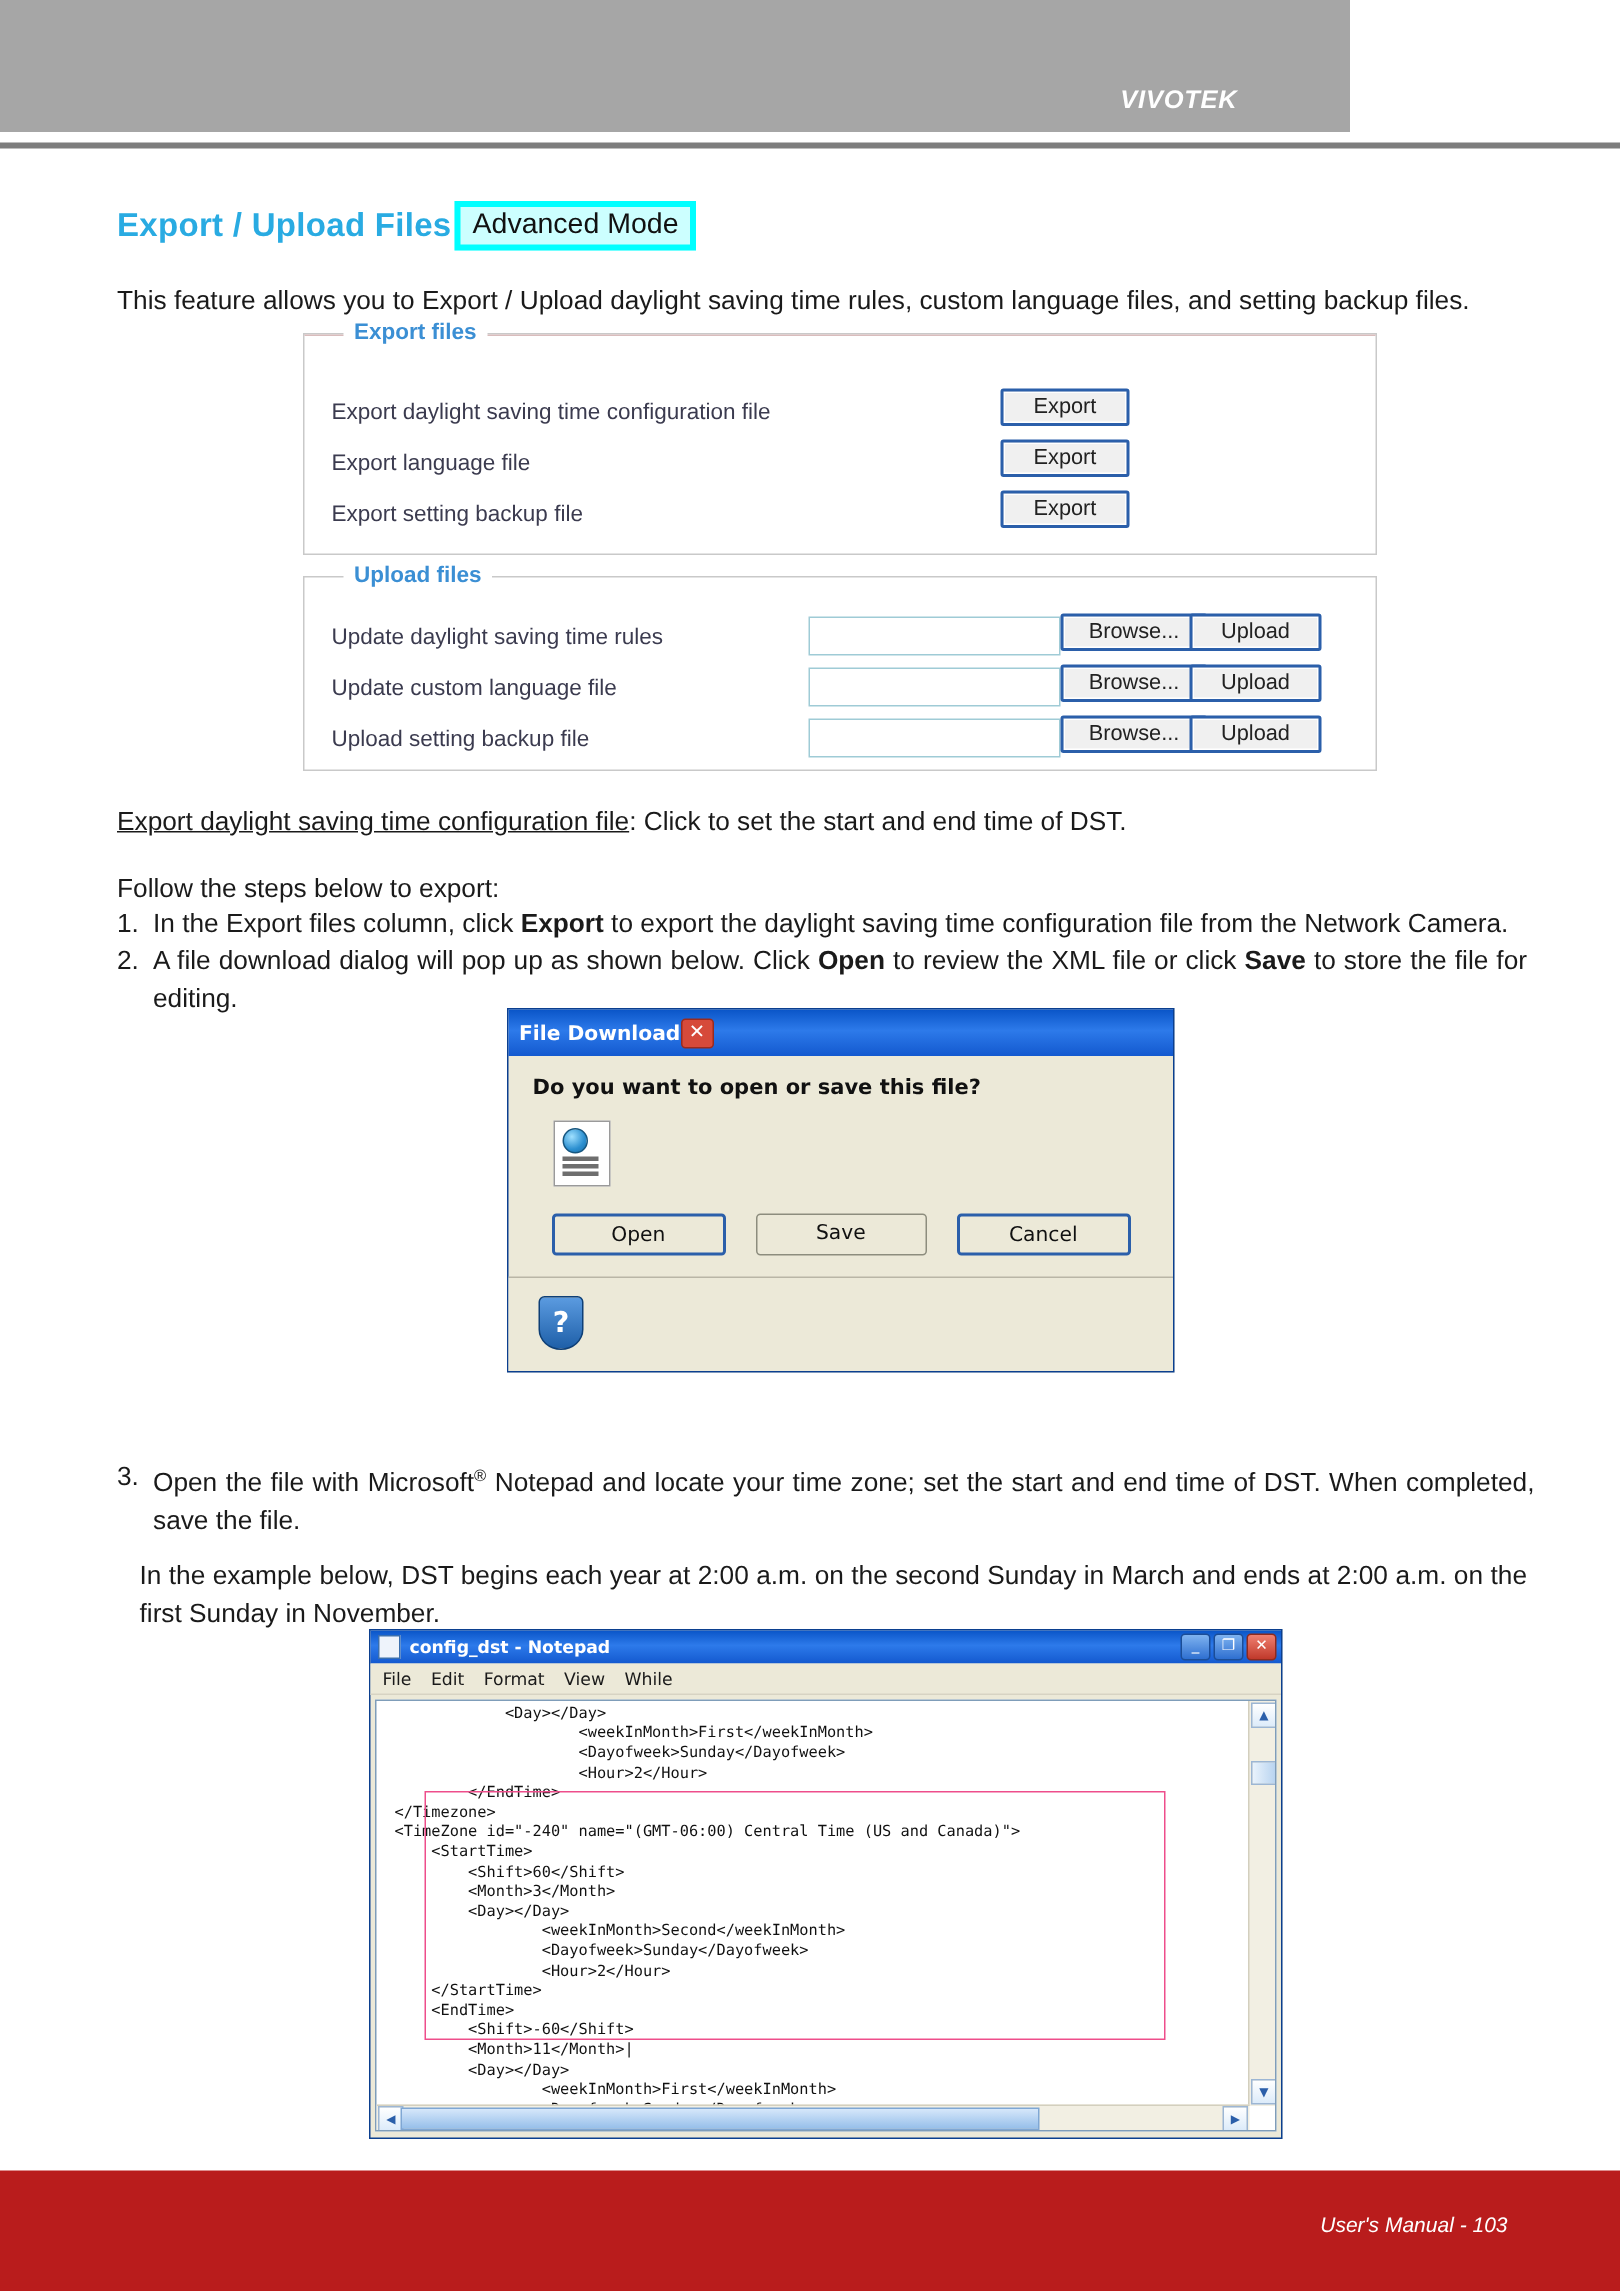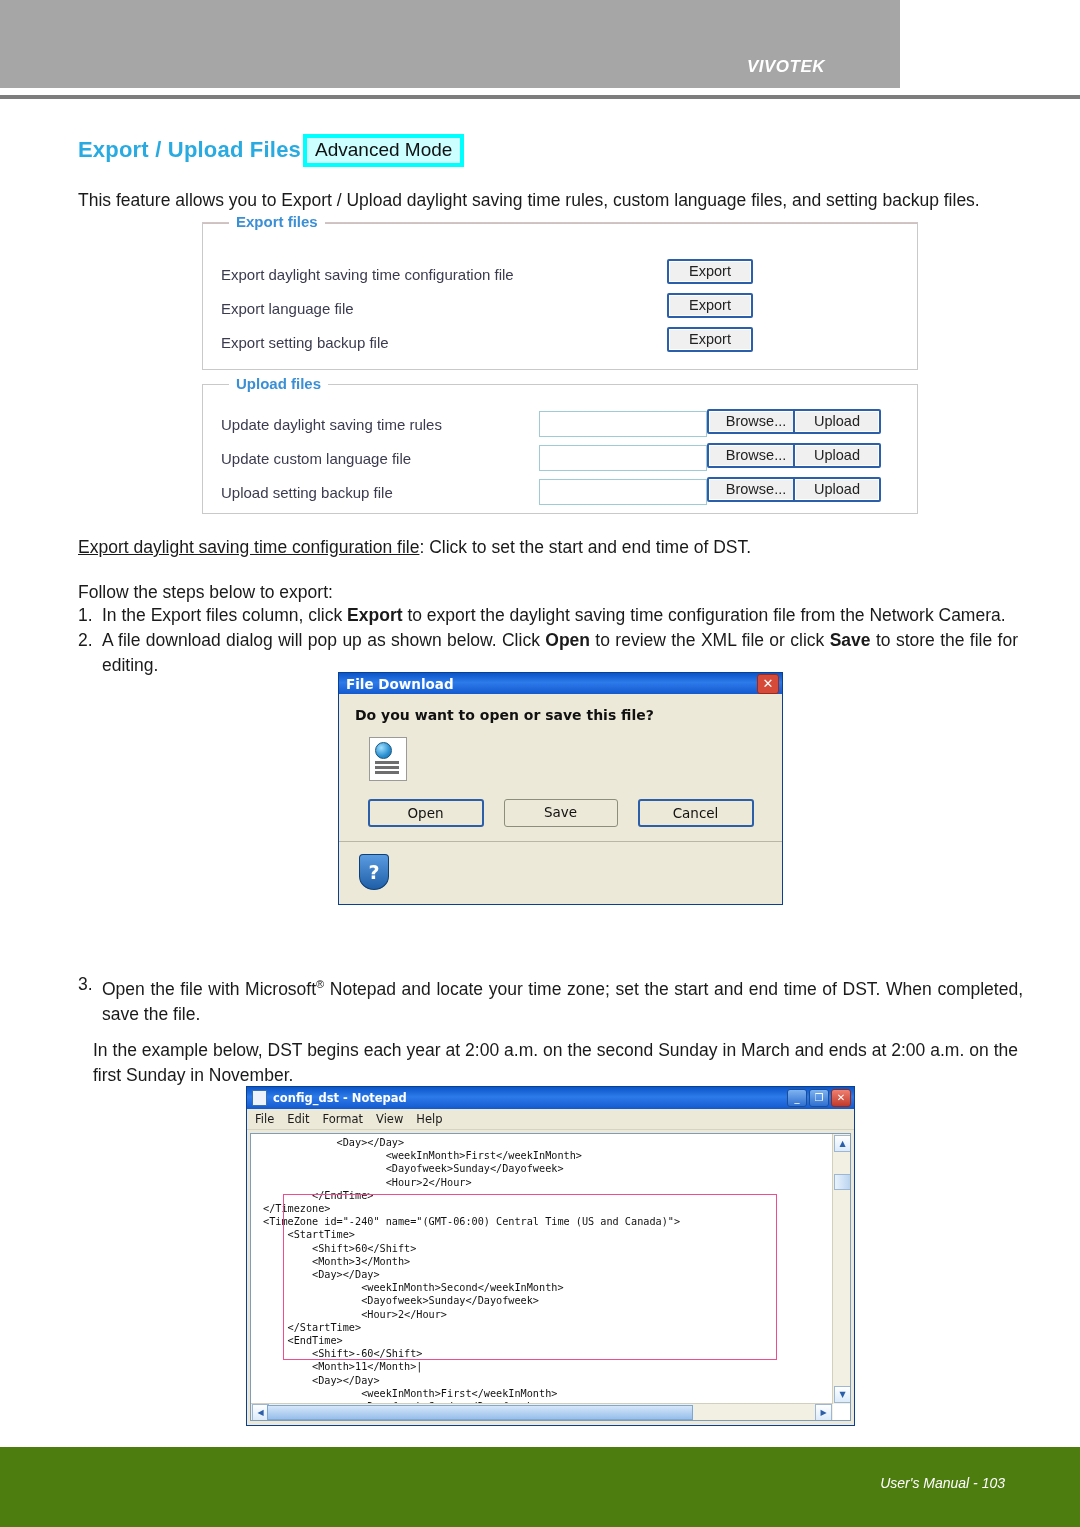--- a/index.html
+++ b/index.html
@@ -23,21 +23,21 @@
     letter-spacing:0.5px;
   }
   .hdr-rule {
     position:absolute; left:0; top:95px; width:1080px; height:4px;
     background:#7d7d7d;
   }
 
   
   .pg-footer {
     position:absolute; left:0; bottom:0; width:1080px; height:80px;
-    background:#4d7c0f;
+    background:#b91c1c;
   }
   .footer-text {
     position:absolute; right:75px; top:28px;
     color:#ffffff; font-size:14px; font-style:italic;
   }
 
   
   .title-row {
     position:absolute; left:78px; top:134px;
     display:flex; align-items:center; gap:2px;
@@ -118,23 +118,23 @@
                 border:2px solid #2b5faa; }
   .btn-upload { left:572px; top:-4px; width:64px; text-align:center; }
 
   
   .dlg {
     position:absolute; left:338px; top:672px; width:443px;
     border:1px solid #0b3f8f; background:#ECE9D8;
     font-family:"DejaVu Sans", sans-serif;
   }
   .dlg-title {
-    height:21px;
+    height:31px;
     background:linear-gradient(to bottom,#0A55C8 0%,#2D7AEA 45%,#1359CF 100%);
-    display:flex; align-items:center; justify-content:space-between;
+    display:flex; align-items:center; 
     padding:0 3px 0 7px;
   }
   .dlg-title-text { color:#fff; font-size:13.5px; font-weight:bold; }
   .dlg-close {
     width:20px; height:18px; background:#D64A3A;
     border:1px solid #9a2a1e; border-radius:3px;
     color:#fff; font-size:13px; font-weight:bold;
     display:flex; align-items:center; justify-content:center;
     line-height:1;
   }
@@ -381,21 +381,21 @@
       <div class="np-ctrl">_</div>
       <div class="np-ctrl">❐</div>
       <div class="np-ctrl close">✕</div>
     </div>
   </div>
   <div class="np-menu">
     <span>File</span>
     <span>Edit</span>
     <span>Format</span>
     <span>View</span>
-    <span>Help</span>
+    <span>While</span>
   </div>
   <div class="np-client">
     <div class="np-text">            &lt;Day&gt;&lt;/Day&gt;
                     &lt;weekInMonth&gt;First&lt;/weekInMonth&gt;
                     &lt;Dayofweek&gt;Sunday&lt;/Dayofweek&gt;
                     &lt;Hour&gt;2&lt;/Hour&gt;
         &lt;/EndTime&gt;
 &lt;/Timezone&gt;
 &lt;TimeZone id="-240" name="(GMT-06:00) Central Time (US and Canada)"&gt;
     &lt;StartTime&gt;

